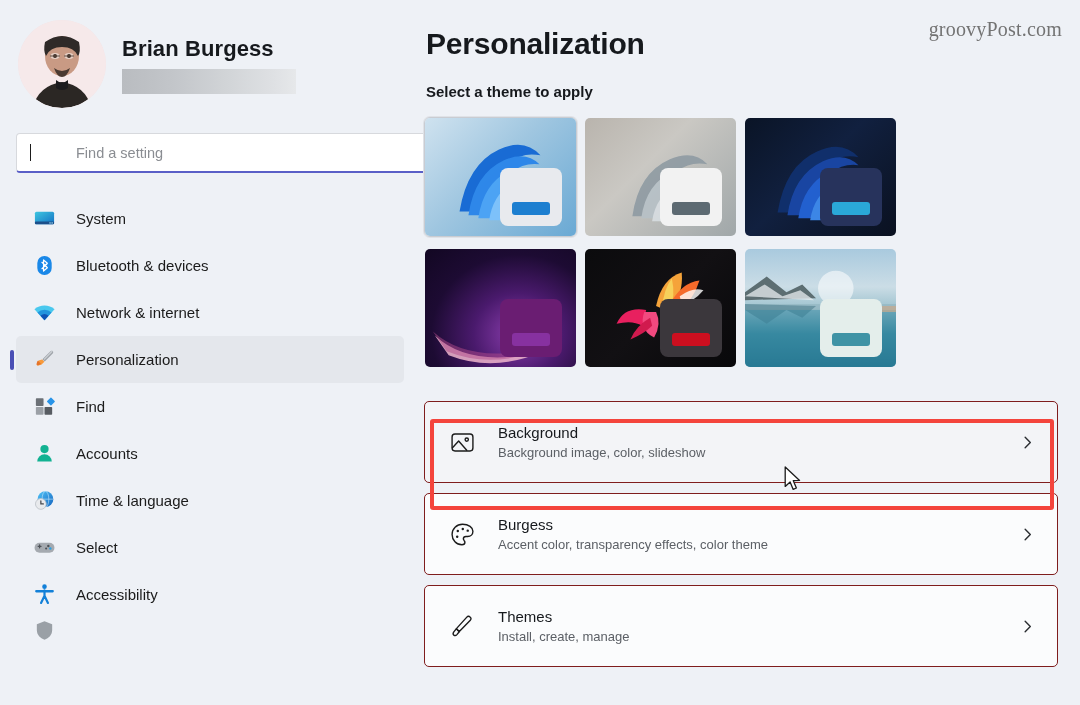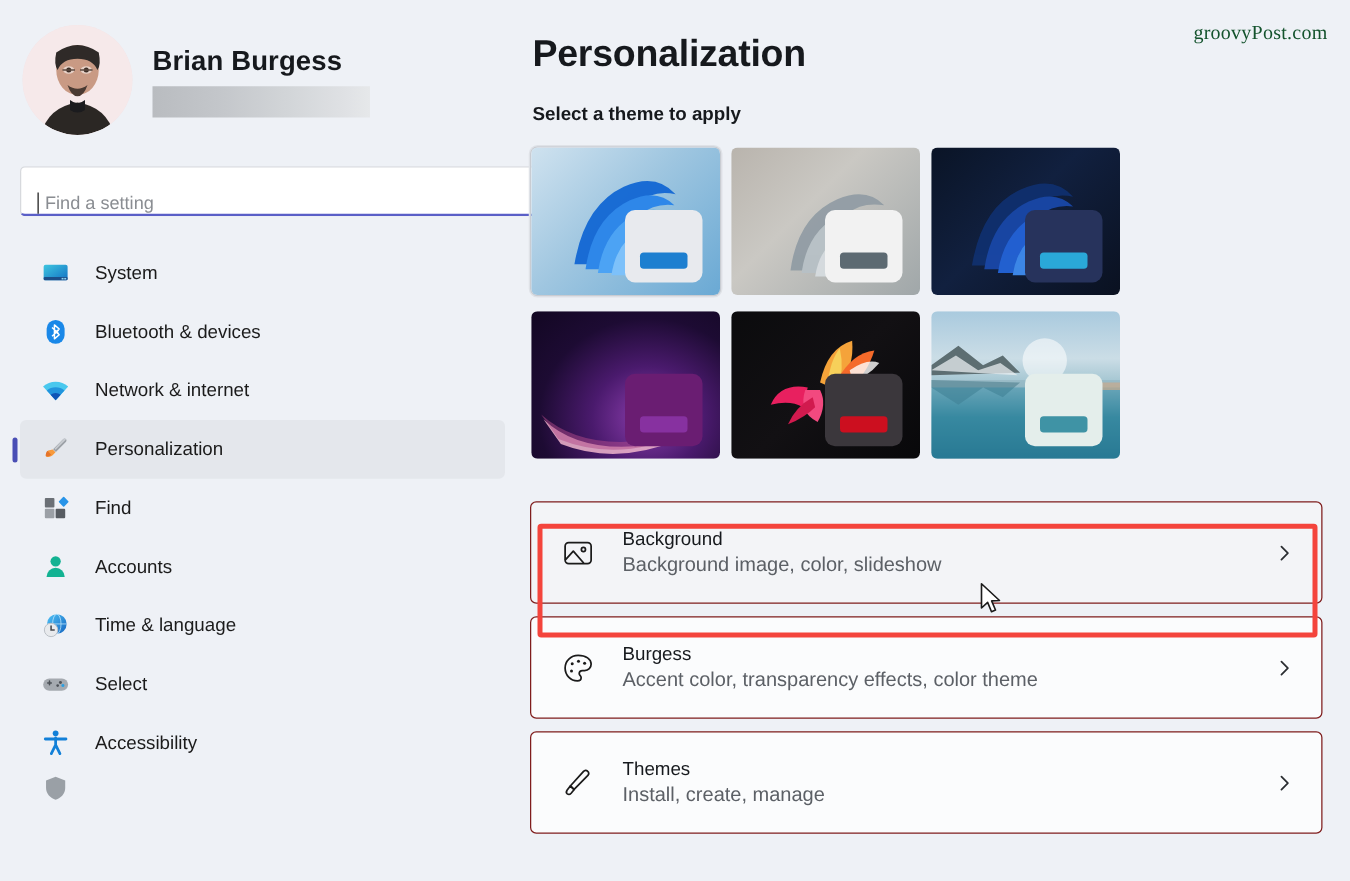--- a/index.html
+++ b/index.html
@@ -64,23 +64,24 @@
   
   .search-wrap {
     margin: 23px 0 0 16px;
     width: 444px;
     height: 40px;
     background: #ffffff;
     border: 1px solid #d7d9dd;
     border-bottom: 2px solid #5a5fc7;
     border-radius: 4px;
     display: flex;
-    align-items: flex-end;
+    align-items: center;
     padding: 0 12px 0 13px;
     position: relative;
+    gap: 40px;
   }
   .caret {
     width: 1px;
     height: 17px;
     background: #1b1b1b;
     flex: 0 0 1px;
     margin-right: 1px;
   }
   .search-input {
     flex: 1;
@@ -133,22 +134,22 @@
   .content {
     flex: 1;
     position: relative;
     padding: 0;
   }
   .watermark {
     position: absolute;
     top: 18px;
     right: 18px;
     font-family: "Liberation Serif", serif;
-    font-size: 16px;
-    color: #14532d;
+    font-size: 20px;
+    color: #737373;
     letter-spacing: 0.2px;
   }
   .page-title {
     font-size: 30px;
     font-weight: bold;
     color: #16191d;
     padding: 27px 0 0 6px;
     letter-spacing: -0.2px;
   }
   .section-label {
@@ -213,21 +214,21 @@
   .row.active { background: #f3f4f7; }
   .row-icon {
     width: 30px; height: 30px;
     flex: 0 0 30px;
     margin-right: 21px;
     display: flex; align-items: center; justify-content: center;
     color: #1b1b1b;
   }
   .row-text { flex: 1; display: flex; flex-direction: column; gap: 4px; }
   .row-title { font-size: 15px; color: #16191d; }
-  .row-sub { font-size: 16px; color: #5c6066; }
+  .row-sub { font-size: 13px; color: #5c6066; }
   .row-chev { flex: 0 0 20px; display: flex; align-items: center; justify-content: center; color: #2a2d31; }
 
   
   .annotation {
     position: absolute;
     left: 430px;
     top: 419px;
     width: 624px;
     height: 91px;
     border: 4px solid #f4443c;

